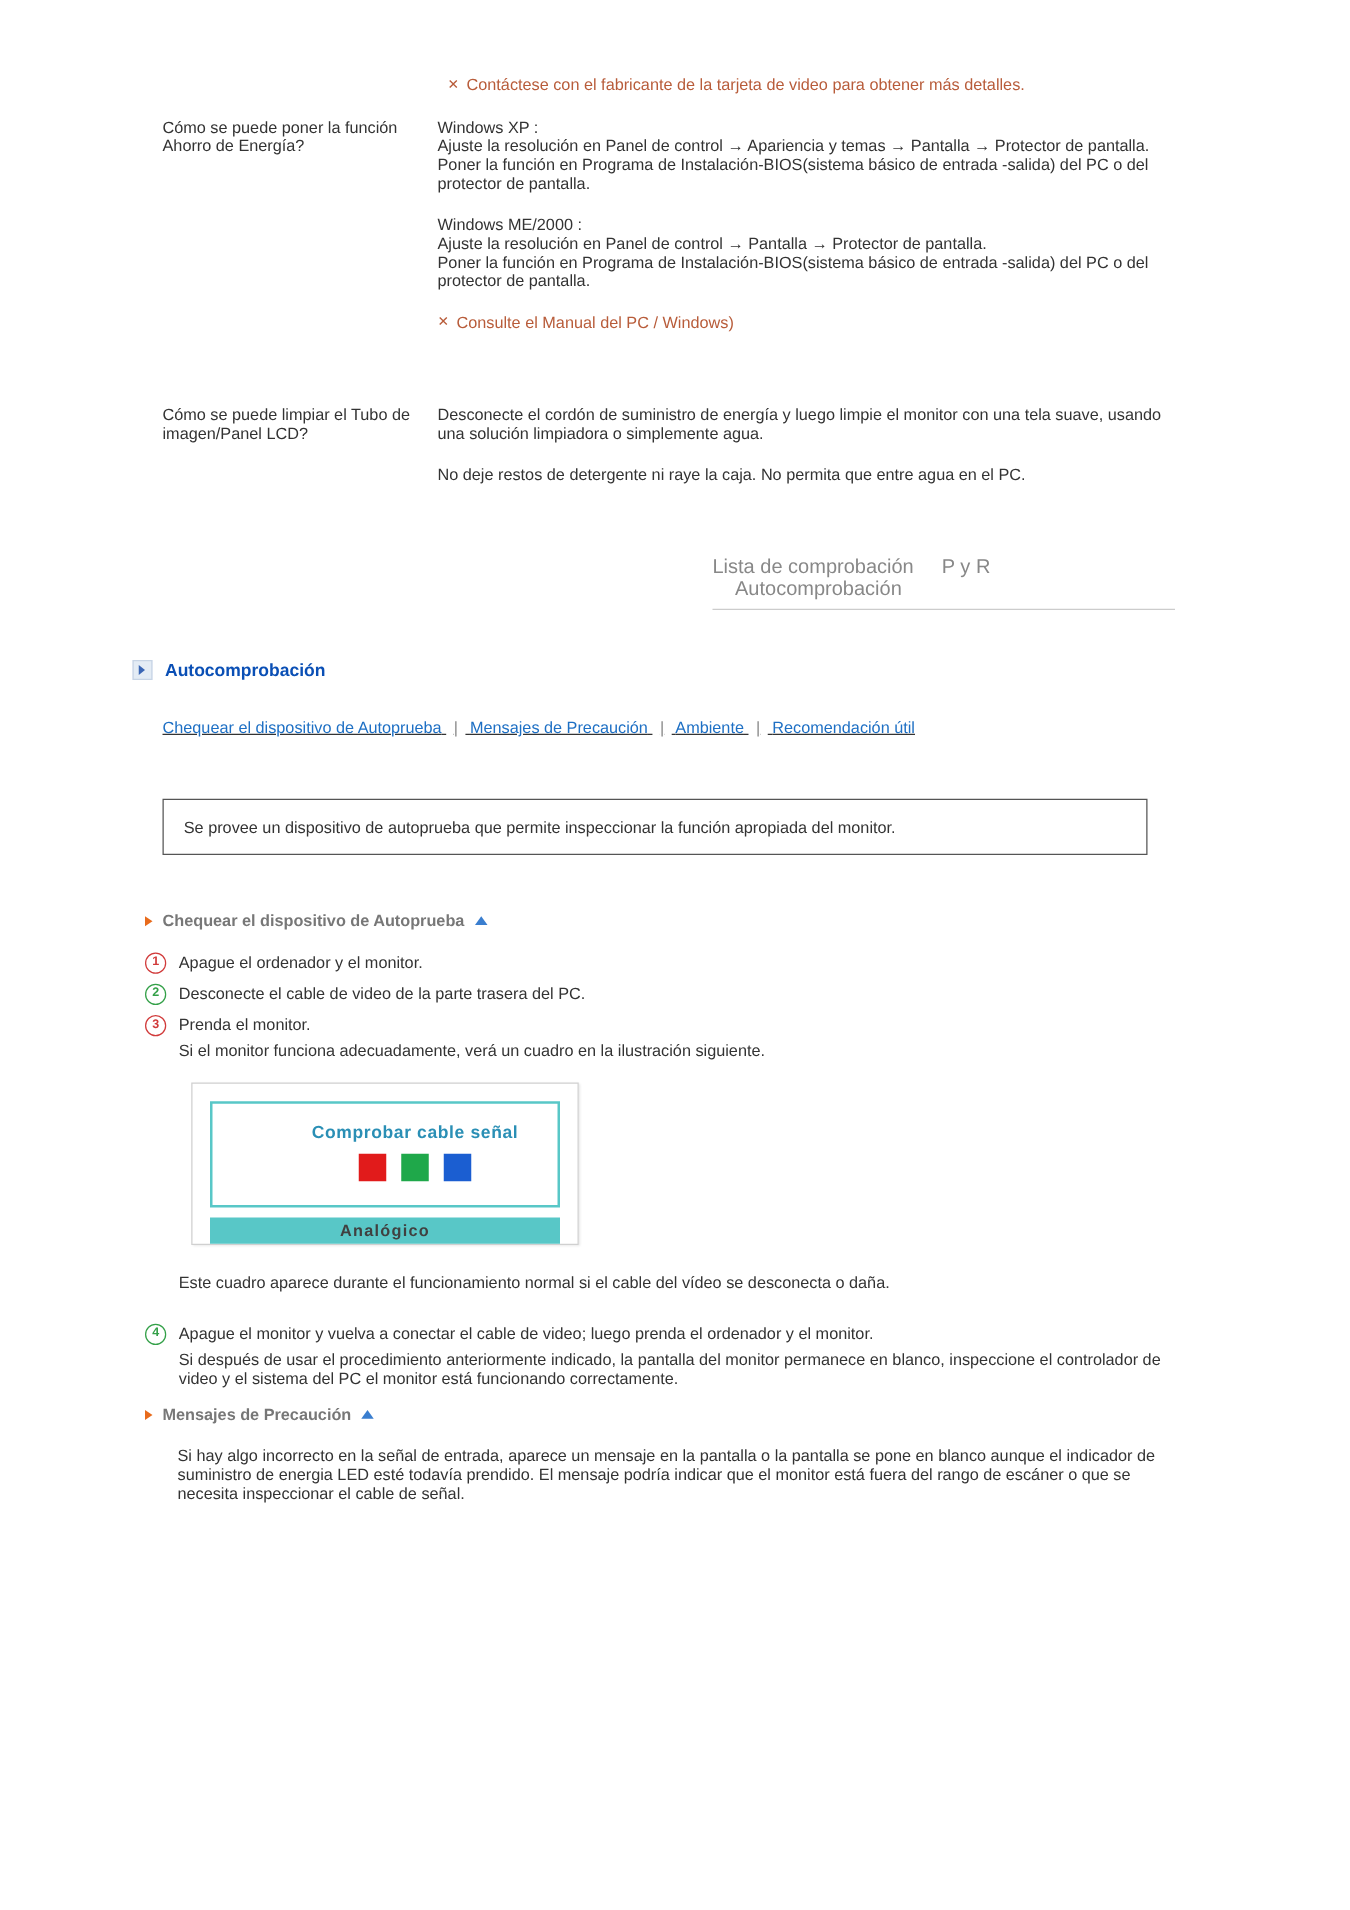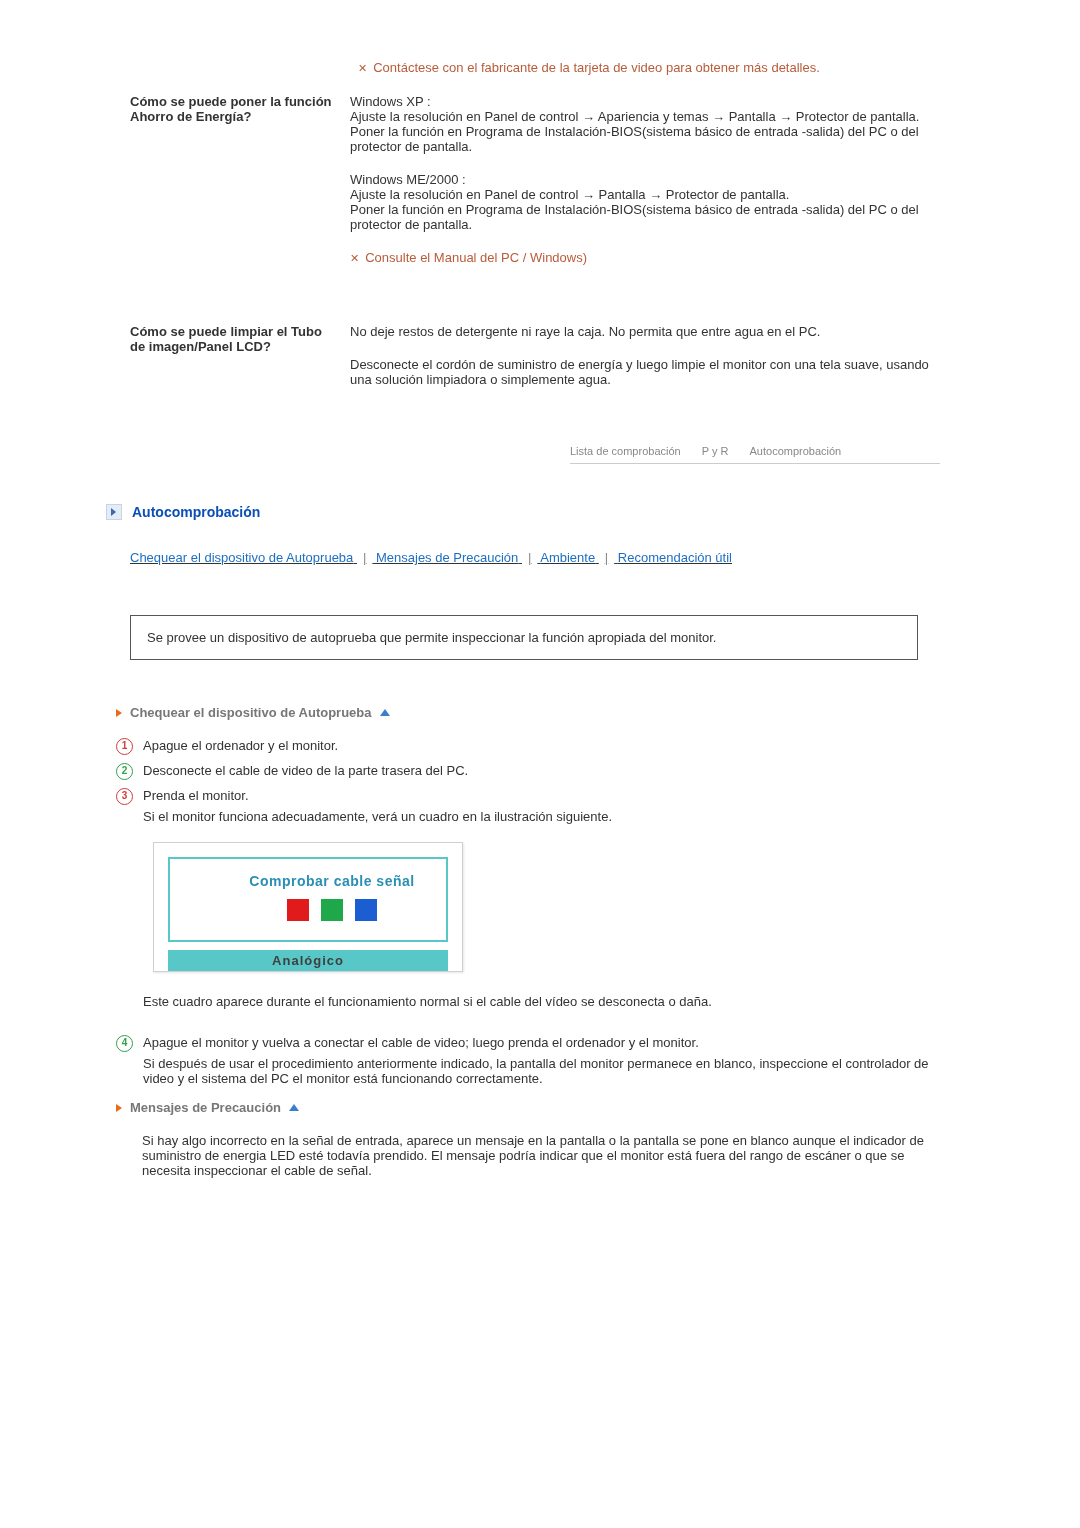--- a/index.html
+++ b/index.html
@@ -17,21 +17,20 @@
     padding: 60px 0 200px 0;
   }
   .qa-row {
     display: flex;
     margin-bottom: 40px;
   }
   .qa-q {
     width: 210px;
     flex-shrink: 0;
     padding-right: 10px;
-    font-weight: bold;
   }
   .qa-a {
     flex: 1;
   }
   .qa-a .block { margin-bottom: 18px; }
   .note-red {
     color: #b85c3a;
     display: flex;
     margin-bottom: 18px;
   }
@@ -39,21 +38,21 @@
     color: #b85c3a;
     font-size: 11px;
     margin-right: 6px;
     line-height: 16px;
   }
   .top-indent { padding-left: 228px; }
   .tab-row {
     margin: 40px 0 40px 0;
     text-align: right;
     color: #888;
-    font-size: 11px;
+    font-size: 16px;
     padding-right: 10px;
   }
   .tab-row span { margin-left: 18px; cursor: pointer; }
   .tab-underline {
     border-bottom: 1px solid #ccc;
     display: inline-block;
     width: 370px;
     padding-bottom: 6px;
     text-align: left;
   }
@@ -211,22 +210,22 @@
       <div class="note-red">
         <span class="x-mark">✕</span>
         <span>Consulte el Manual del PC / Windows)</span>
       </div>
     </div>
   </div>
 
   <div class="qa-row">
     <div class="qa-q">Cómo se puede limpiar el Tubo de imagen/Panel LCD?</div>
     <div class="qa-a">
+      <div class="block">Desconecte el cordón de suministro de energía y luego limpie el monitor con una tela suave, usando una solución limpiadora o simplemente agua.</div>
       <div class="block">No deje restos de detergente ni raye la caja. No permita que entre agua en el PC.</div>
-      <div class="block">Desconecte el cordón de suministro de energía y luego limpie el monitor con una tela suave, usando una solución limpiadora o simplemente agua.</div>
     </div>
   </div>
 
   <div class="tab-row">
     <span class="tab-underline">
       <span>Lista de comprobación</span>
       <span>P y R</span>
       <span>Autocomprobación</span>
     </span>
   </div>

